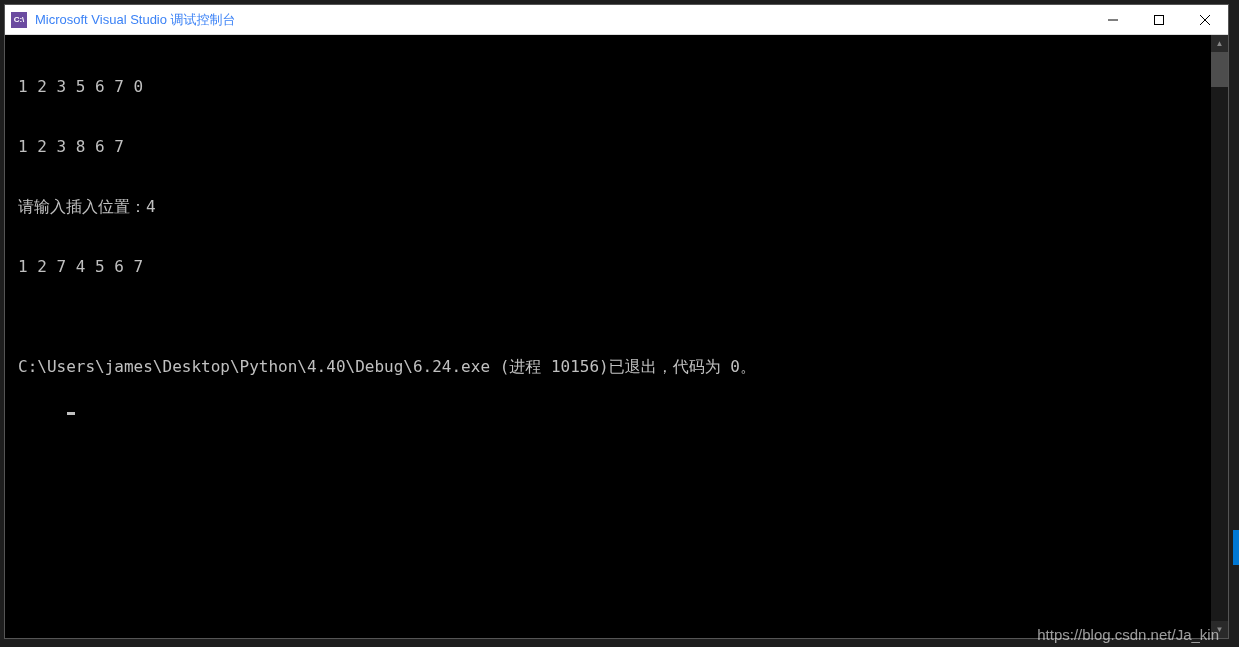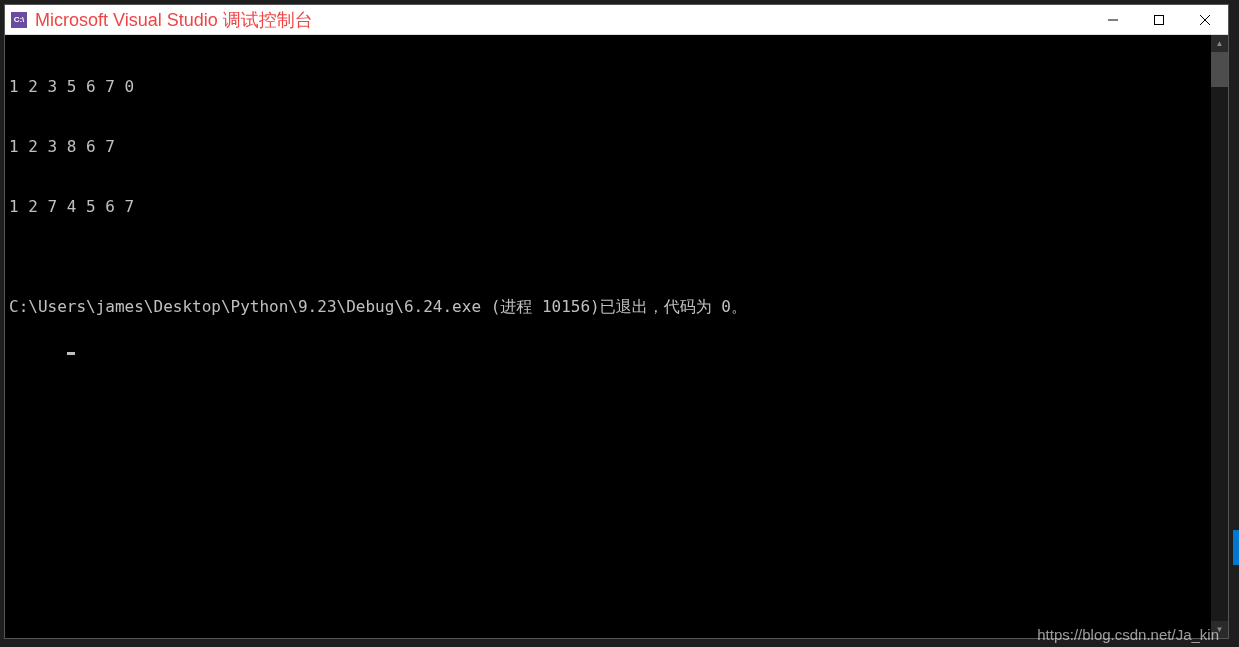--- a/index.html
+++ b/index.html
@@ -38,22 +38,22 @@
       background: #6b4ba0;
       margin-right: 8px;
       display: flex;
       align-items: center;
       justify-content: center;
       font-size: 8px;
       color: #fff;
       font-weight: bold;
     }
     .titlebar-text {
-      font-size: 18px;
-      color: #ef4444;
+      font-size: 13px;
+      color: #3b82f6;
       flex: 1;
     }
     .titlebar-controls {
       display: flex;
       height: 100%;
     }
     .titlebar-btn {
       width: 46px;
       height: 100%;
       display: flex;
@@ -74,20 +74,21 @@
       padding: 2px 4px;
       font-family: "NSimSun", "SimSun", "Consolas", monospace;
       font-size: 16px;
       line-height: 20px;
       color: #c0c0c0;
       white-space: pre;
       overflow: hidden;
     }
     .console-line {
       display: block;
+      margin-left: 9px;
     }
     .cursor {
       display: inline-block;
       width: 8px;
       height: 3px;
       background: #c0c0c0;
       vertical-align: bottom;
       margin-bottom: 2px;
     }
     .scrollbar {
@@ -158,23 +159,24 @@
             <line x1="0" y1="0" x2="10" y2="10" stroke="black" stroke-width="1"></line>
             <line x1="10" y1="0" x2="0" y2="10" stroke="black" stroke-width="1"></line>
           </svg>
       </div>
     </div>
   </div>
   <div class="console-area">
     <div class="console-content">
       <span class="console-line">1 2 3 5 6 7 0</span>
       <span class="console-line">1 2 3 8 6 7</span>
+      <span class="console-line">请输入插入位置：4</span>
       <span class="console-line">1 2 7 4 5 6 7</span>
       <span class="console-line"></span>
-      <span class="console-line">C:\Users\james\Desktop\Python\9.23\Debug\6.24.exe (进程 10156)已退出，代码为 0。</span>
+      <span class="console-line">C:\Users\james\Desktop\Python\4.40\Debug\6.24.exe (进程 10156)已退出，代码为 0。</span>
       <span class="cursor"></span>
     </div>
     <div class="scrollbar">
       <div class="scrollbar-up">▲</div>
       <div class="scrollbar-thumb"></div>
       <div class="scrollbar-down">▼</div>
     </div>
   </div>
 </div>
 

